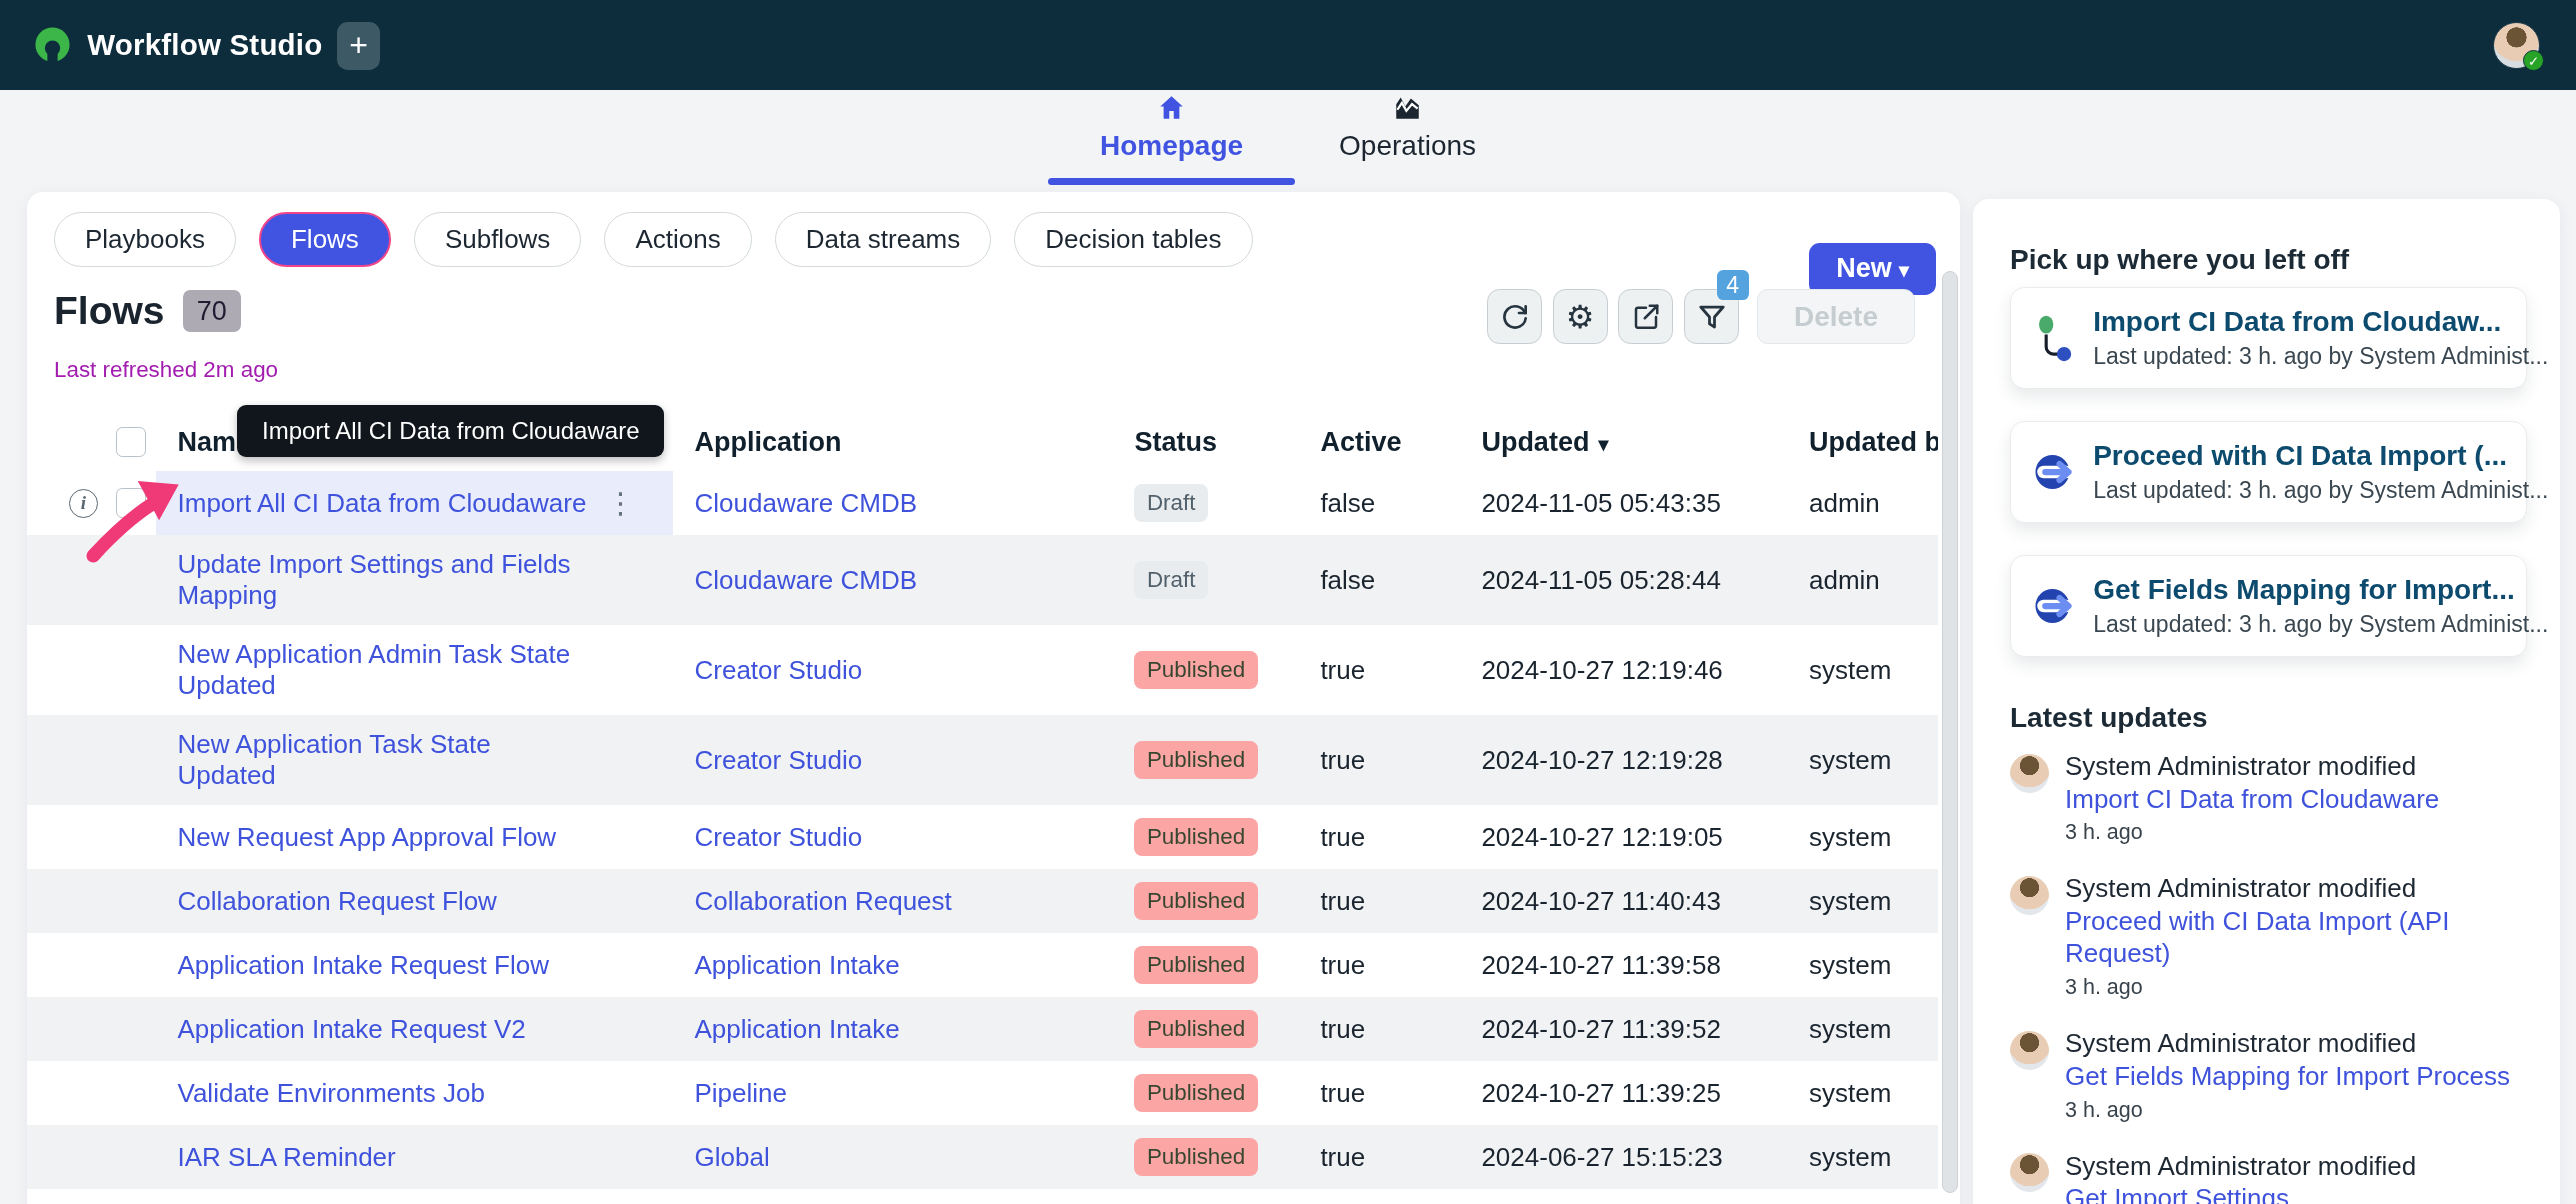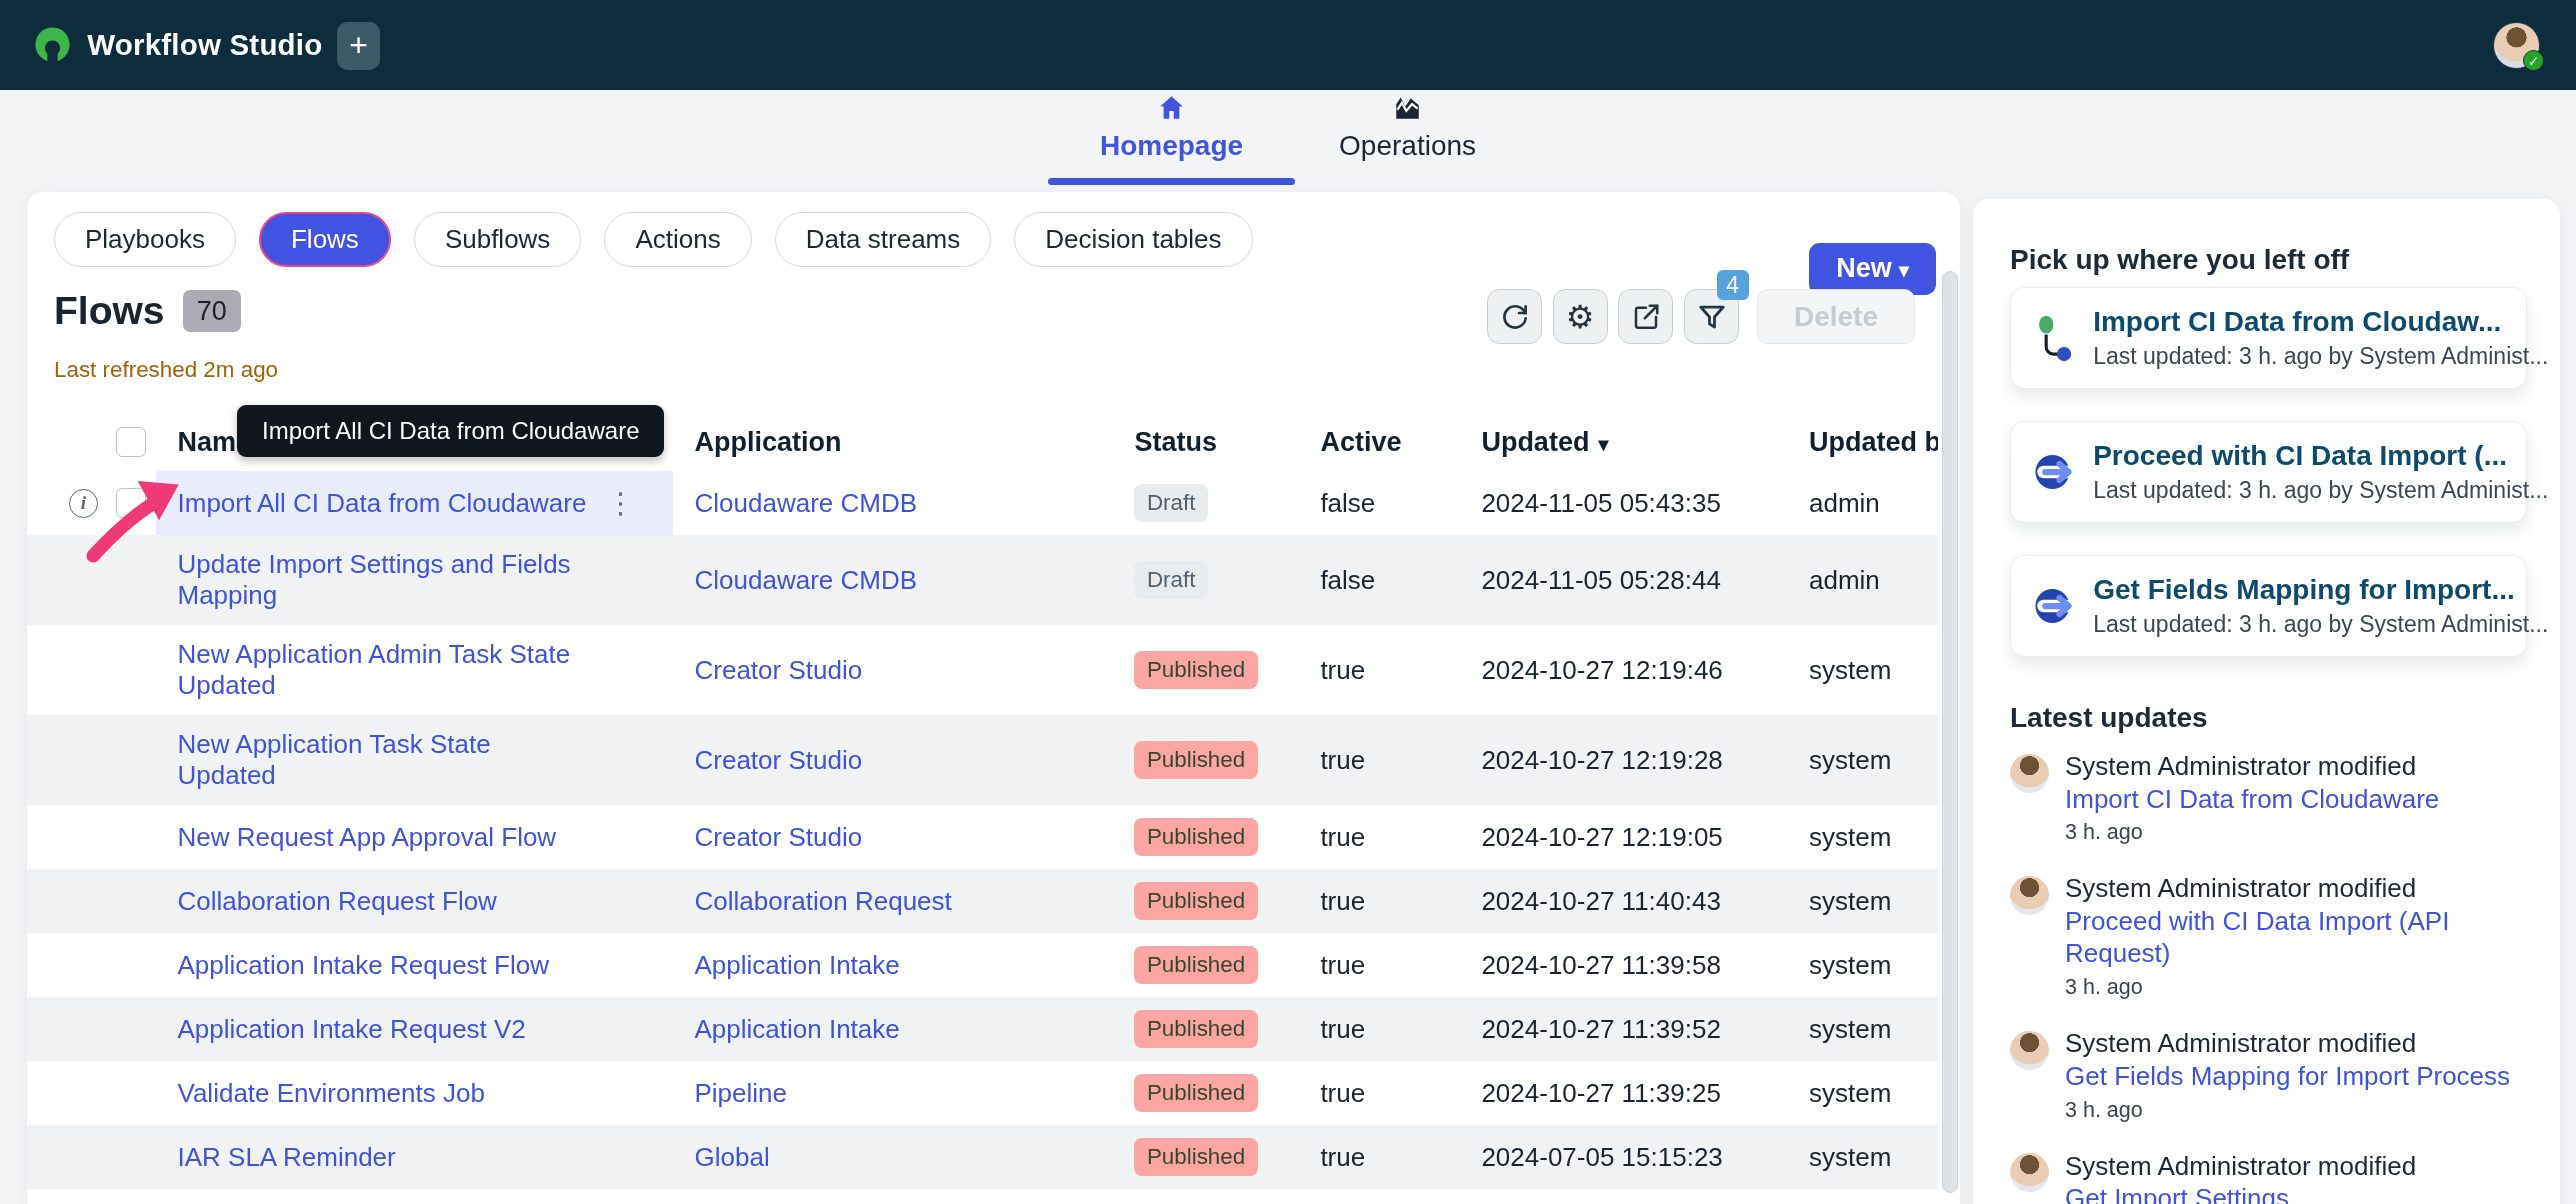--- a/index.html
+++ b/index.html
@@ -27,21 +27,21 @@
   
   .main-card { position:absolute; left:27px; top:192px; width:1933px; height:1038px; background:#fff; border-radius:16px; box-shadow:0 3.6px 16px rgba(20,40,60,.06); }
   .pills { position:absolute; left:27px; top:19.7px; display:flex; gap:23px; }
   .pill { height:55px; padding:0 30px; border:1.8px solid #d3d9dc; border-radius:29px; background:#fff; font-size:26px; color:#1d2731; display:flex; align-items:center; cursor:pointer; font-family:inherit; }
   .pill.selected { background:#4154e1; color:#fff; border:2.7px solid #f0458a; }
   .btn-new { position:absolute; right:24px; top:21.5px; width:127px; height:52px; background:#4154e1; border:none; border-radius:10.7px; color:#fff; font-weight:700; font-size:27px; cursor:pointer; font-family:inherit;margin-top:29px; }
   .btn-new .caret { font-size:19.7px; margin-left:7.2px; }
   .list-title { position:absolute; left:27px; top:97px; display:flex; align-items:center; gap:18px; }
   .list-title h1 { font-size:39px; font-weight:600; color:#19242e; }
   .count-badge { background:#aeaab4; color:#221c33; font-size:27px; padding:5.4px 14.3px; border-radius:7.2px; }
-  .refreshed { position:absolute; left:27px; top:165px; font-size:22.4px; color:#a16207; }
+  .refreshed { position:absolute; left:27px; top:165px; font-size:22.4px; color:#a21caf; }
   .toolbar { position:absolute; right:45px; top:97px; display:flex; gap:10.7px; align-items:flex-start; }
   .tool-btn { width:55px; height:55px; border:1.8px solid #c6ced3; background:#eef1f2; border-radius:12.5px; display:flex; align-items:center; justify-content:center; cursor:pointer; position:relative; color:#26343f; }
   .tool-btn .uni { font-size:32px; line-height:1; color:#26343f; }
   .filter-badge { position:absolute; top:-19.7px; right:-10.7px; width:32px; height:30px; background:#55a3de; border-radius:6.3px; color:#fff; font-size:23px; display:flex; align-items:center; justify-content:center; }
   .btn-delete { height:55px; margin-left:7.2px; padding:8px 36px; background:#f3f5f6; border:1.8px solid #e2e6e8; border-radius:10.7px; color:#c6cdd1; font-weight:700; font-size:28px; cursor:default; font-family:inherit; }
   
   .tbl { position:absolute; left:0; top:221px; width:1911px; overflow:hidden; }
   .trow { display:flex; align-items:center; padding-left:34px; }
   .thead { height:58px; font-weight:700; font-size:27px; color:#10202c; }
   .stripe { background:#f1f2f4; }
@@ -305,21 +305,21 @@
 
     <div class="trow h1 stripe">
       <div class="c-info"></div>
         <div class="c-check"></div>
       <div class="c-name">
           <a class="link">IAR SLA Reminder</a>
         </div>
       <div class="c-app"><a class="link">Global</a></div>
       <div class="c-status"><span class="badge published">Published</span></div>
       <div class="c-active cellval">true</div>
-      <div class="c-upd cellval">2024-07-05 15:15:23</div>
+      <div class="c-upd cellval">2024-06-27 15:15:23</div>
       <div class="c-by cellval">system</div>
     </div>
     <div class="trow hpart"></div>
   </div>
 
   <div class="vscroll"></div>
 </div>
 
 <div class="tooltip">Import All CI Data from Cloudaware</div>
 

